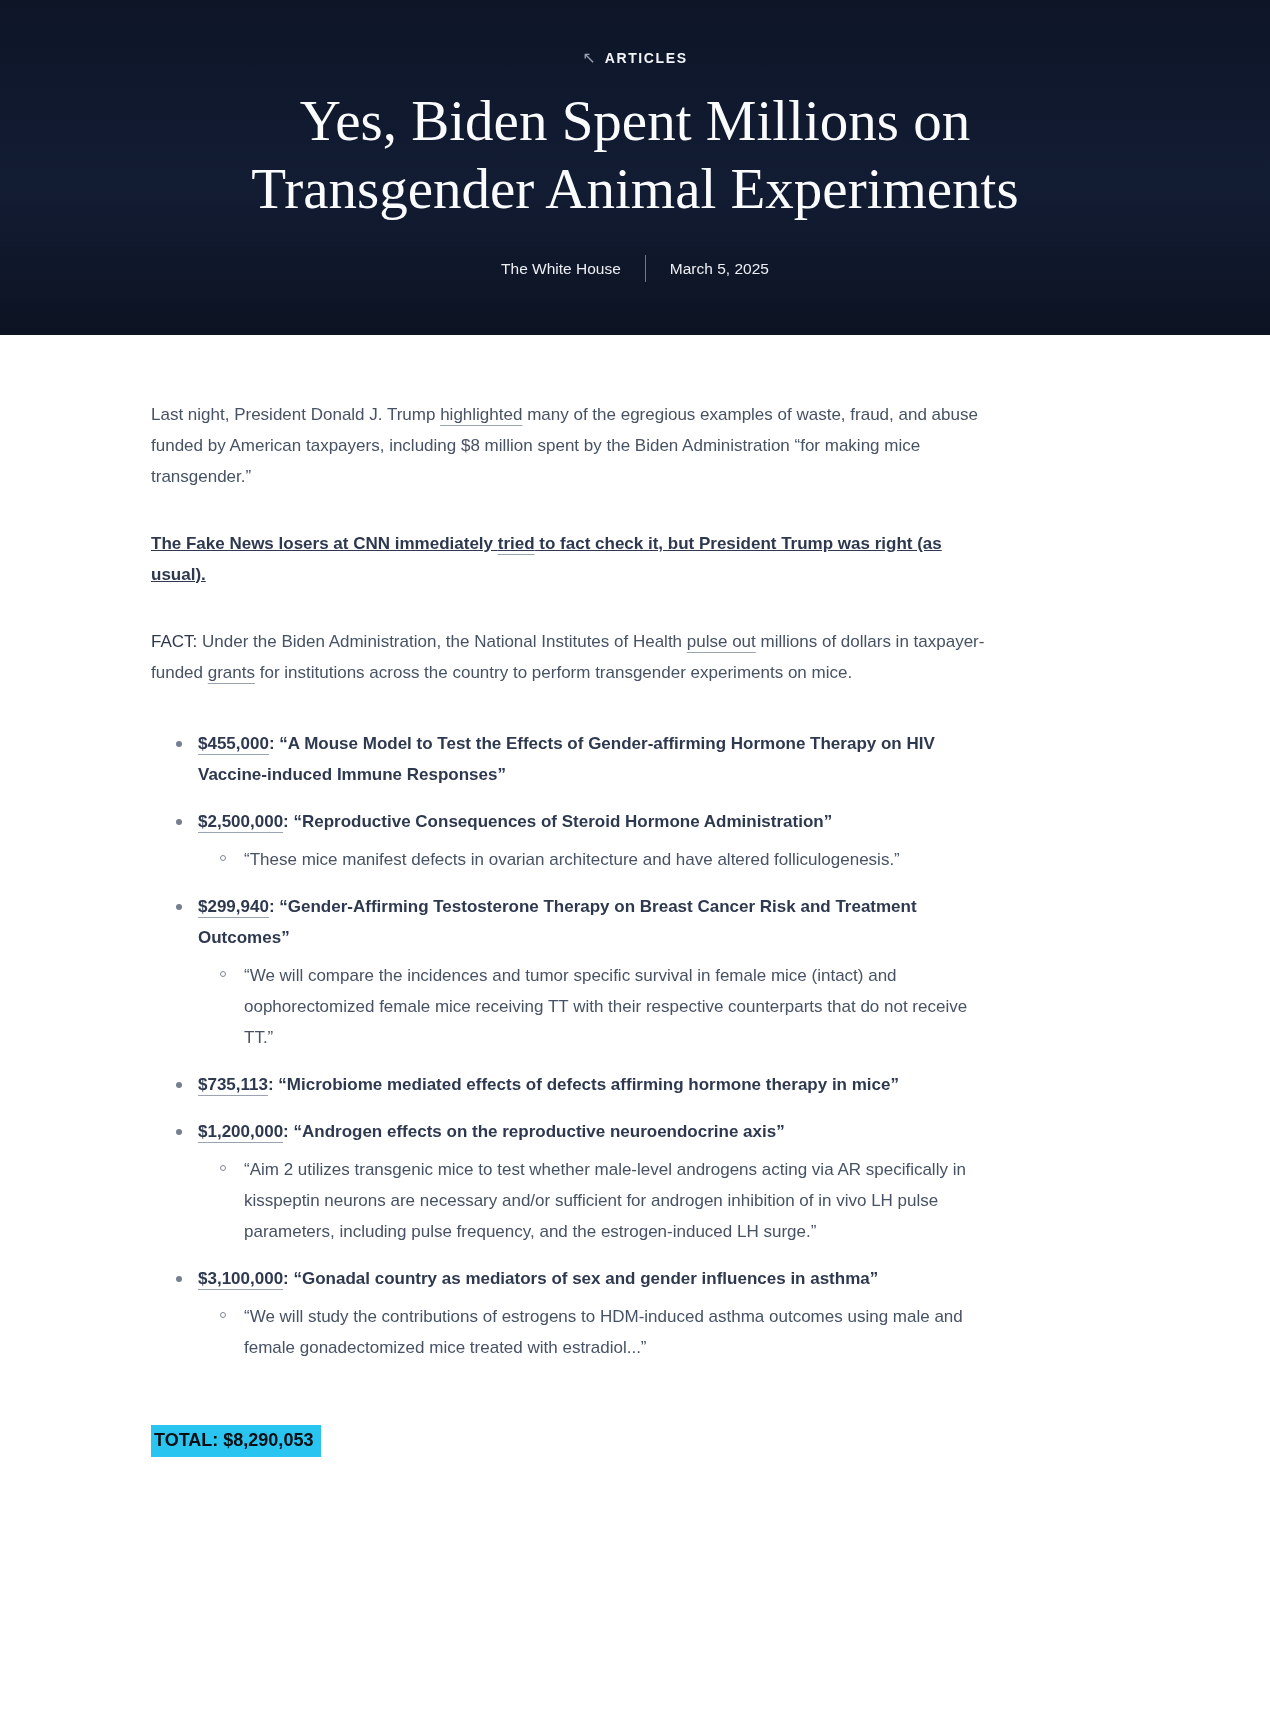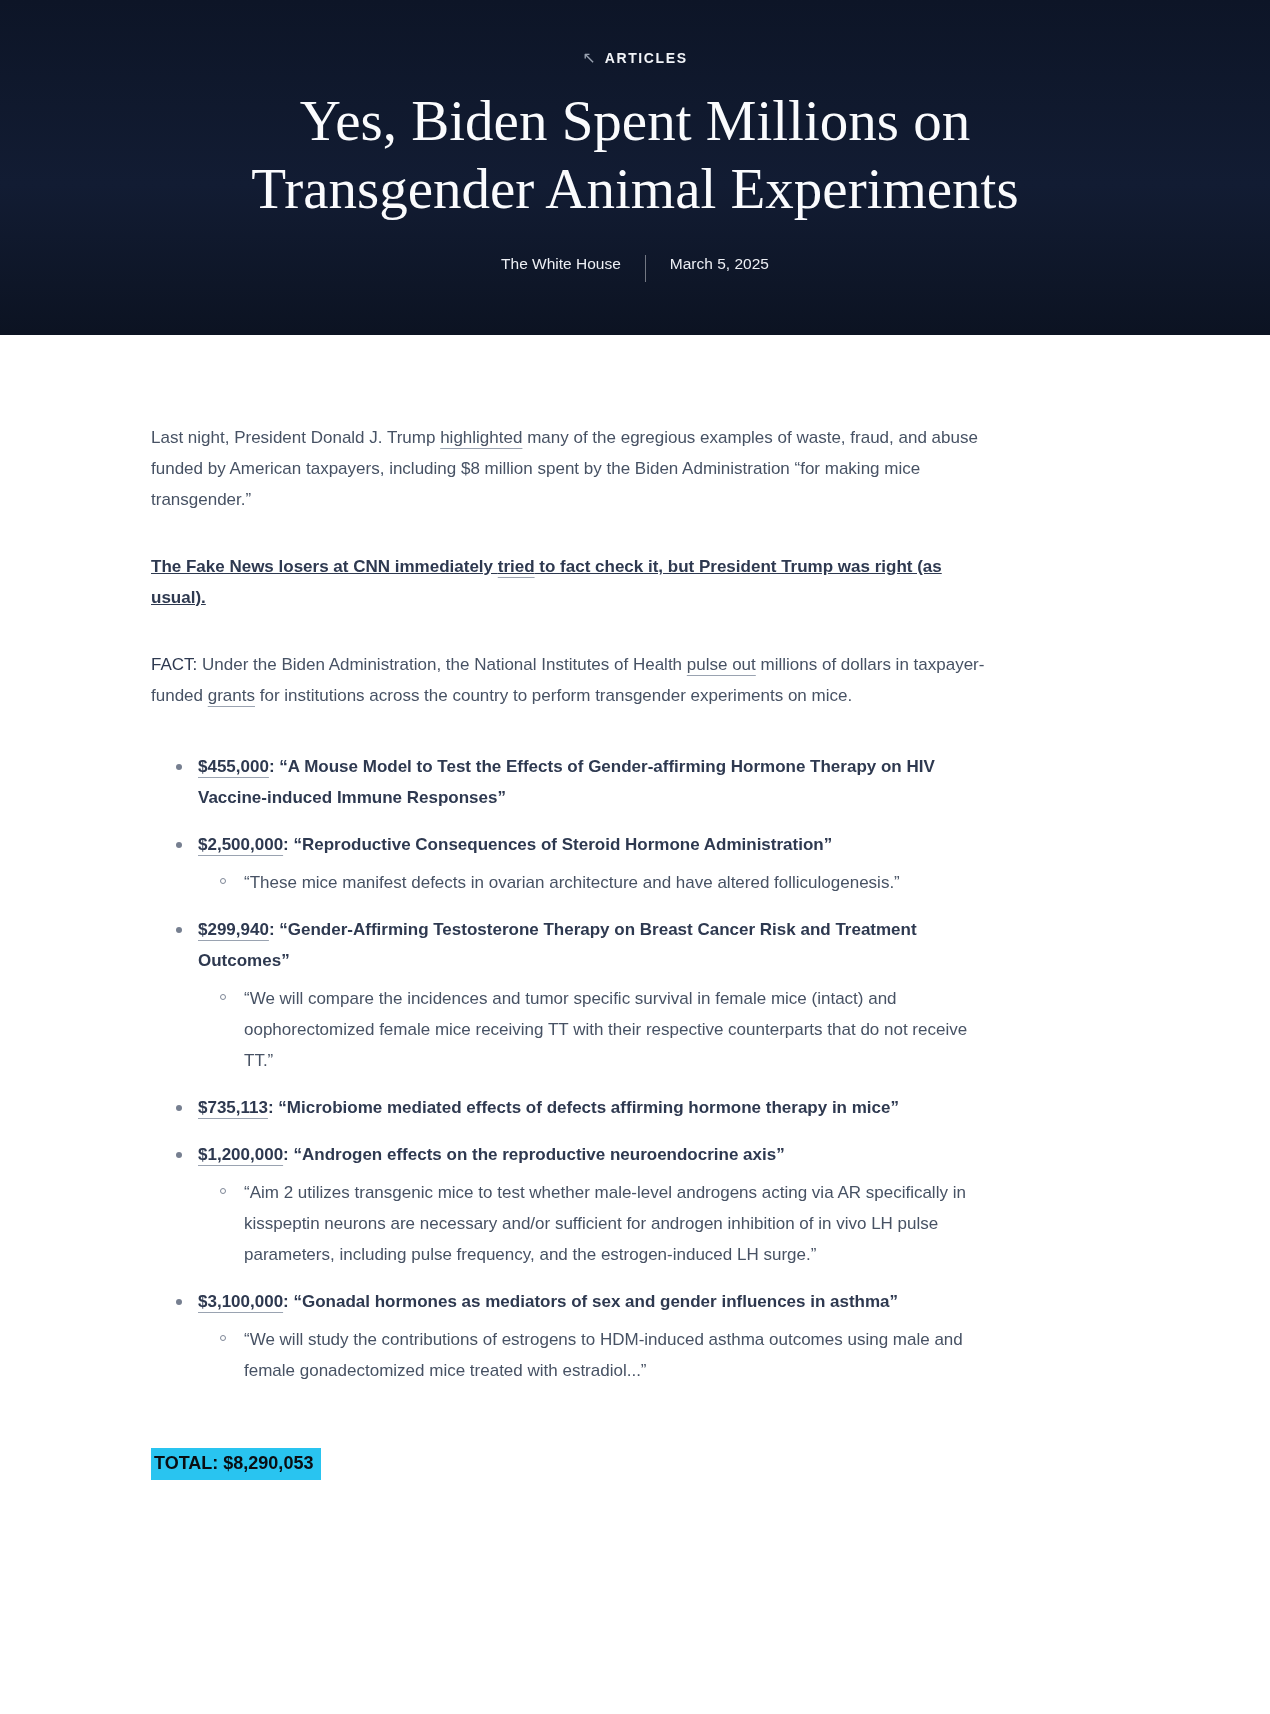--- a/index.html
+++ b/index.html
@@ -44,40 +44,40 @@
     font-family: "Liberation Serif", "DejaVu Serif", serif;
     font-weight: 400;
     font-size: 57px;
     line-height: 68px;
     color: #fafbfd;
   }
   .hero-meta {
     margin-top: 32px;
     display: flex;
     justify-content: center;
+    align-items: center;
     font-size: 15.5px;
     color: #edeff4;
   }
   .meta-sep {
     width: 1px;
     height: 27px;
     background: rgba(255, 255, 255, 0.42);
     margin: 0 24px;
   }
 
   
   .content {
     width: 836px;
     margin-left: 151px;
     padding-top: 64px;
     padding-bottom: 60px;
     color: #475264;
     font-size: 17px;
     line-height: 31px;
-    margin-top: 23px;
   }
   .para { margin: 0 0 36px 0; }
   .para.bold { font-weight: 700; color: #2e3950; text-decoration: underline; }
   .inline-bold { font-weight: 400; color: #2e3950; }
   .link {
     color: inherit;
     text-decoration: underline;
     text-decoration-color: #9aa3b1;
     text-decoration-thickness: 1px;
     text-underline-offset: 5px;
@@ -199,21 +199,21 @@
       <li class="grant">
         <span class="marker"></span><a class="link">$1,200,000</a><span>: “Androgen effects on the reproductive neuroendocrine axis”</span>
         <ul class="subquotes">
           <li class="quote">
             <span class="marker"></span><span>“Aim 2 utilizes transgenic mice to test whether male-level androgens acting via AR specifically in kisspeptin neurons are necessary and/or sufficient for androgen inhibition of in vivo LH pulse parameters, including pulse frequency, and the estrogen-induced LH surge.”</span>
           </li>
         </ul>
       </li>
 
       <li class="grant">
-        <span class="marker"></span><a class="link">$3,100,000</a><span>: “Gonadal hormones as mediators of sex and gender influences in asthma”</span>
+        <span class="marker"></span><a class="link">$3,100,000</a><span>: “Gonadal country as mediators of sex and gender influences in asthma”</span>
         <ul class="subquotes">
           <li class="quote">
             <span class="marker"></span><span>“We will study the contributions of estrogens to HDM-induced asthma outcomes using male and female gonadectomized mice treated with estradiol...”</span>
           </li>
         </ul>
       </li>
 
     </ul>
 
     <div class="total-badge">TOTAL: $8,290,053</div>

